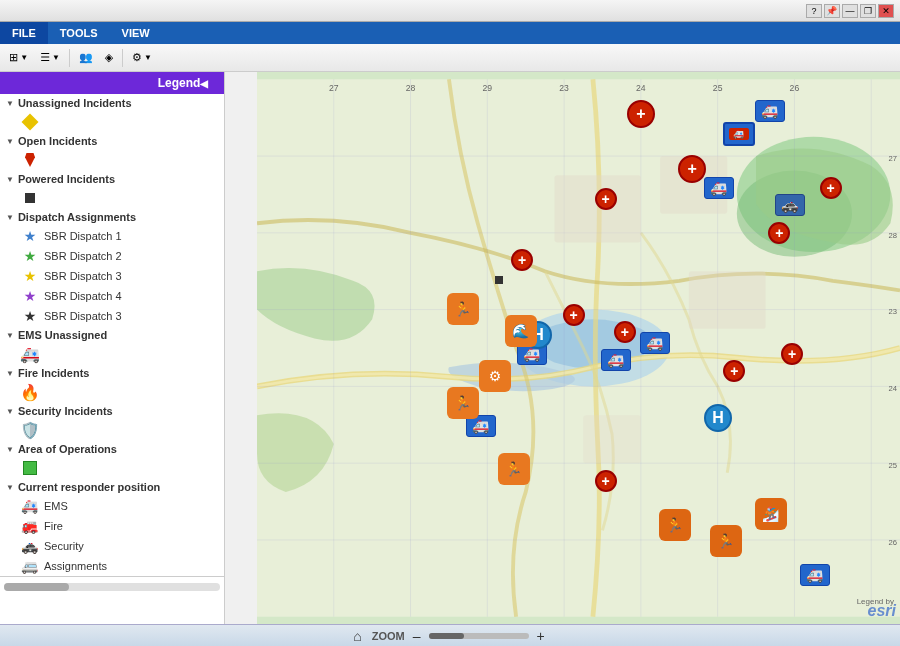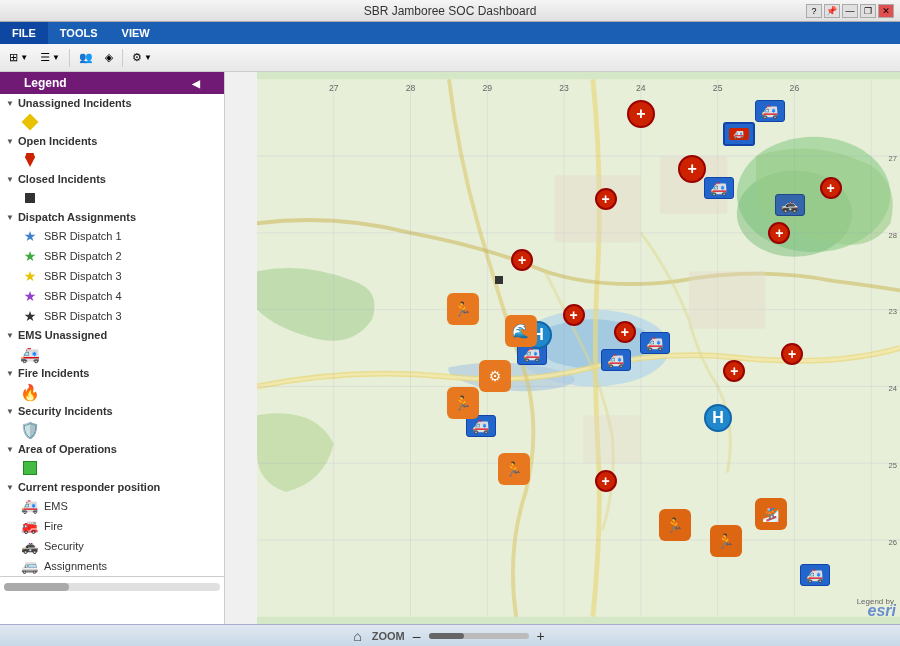--- a/index.html
+++ b/index.html
@@ -72,28 +72,28 @@
     #sidebar {
       width: 225px;
       min-width: 225px;
       background: white;
       border-right: 1px solid #ccc;
       overflow-y: auto;
       overflow-x: hidden;
       position: relative;
     }
     #sidebar-header {
-      background: #701a75;
+      background: #6d28d9;
       color: white;
-      padding: 4px 24px;
+      padding: 4px 16px;
       font-size: 12px;
       font-weight: bold;
       display: flex;
       align-items: center;
-      justify-content: space-between;
+      justify-content: flex-end;
     }
     .legend-section { }
     .section-header {
       display: flex;
       align-items: center;
       padding: 3px 6px;
       cursor: pointer;
       font-size: 11px;
       font-weight: bold;
       color: #333;
@@ -204,21 +204,20 @@
       gap: 6px;
       font-size: 11px;
       color: #333;
     }
   </style>
 </head>
 <body>
 
 <div id="titlebar">
   <div style="width:60px;"></div>
-  <div class="title">SBR Jamboree SOC Dashboard</div>
   <div class="win-controls">
     <div class="win-btn">?</div>
     <div class="win-btn">📌</div>
     <div class="win-btn">—</div>
     <div class="win-btn">❐</div>
     <div class="win-btn close">✕</div>
   </div>
 </div>
 
 <div id="menubar">
@@ -278,21 +277,21 @@
       <div class="legend-item">
         <div class="legend-icon">
           <div class="icon-red-pin"></div>
         </div>
       </div>
     </div>
 
     <div class="legend-section">
       <div class="section-header">
         <span class="triangle">▼</span>
-        <span>Closed Incidents</span>
+        <span>Powered Incidents</span>
       </div>
       <div class="legend-item">
         <div class="legend-icon">
           <div class="icon-black-square"></div>
         </div>
       </div>
     </div>
 
     <div class="legend-section">
       <div class="section-header">

